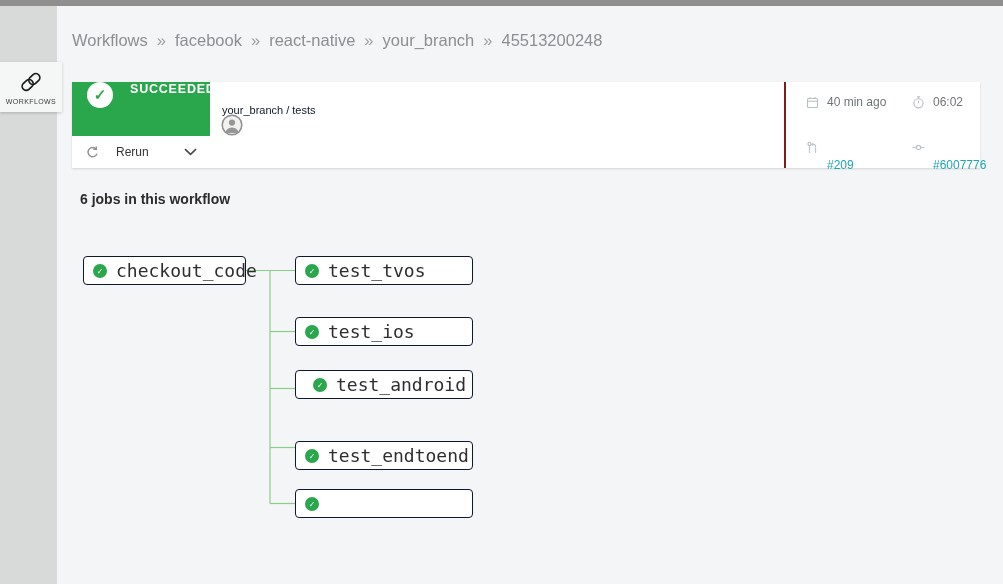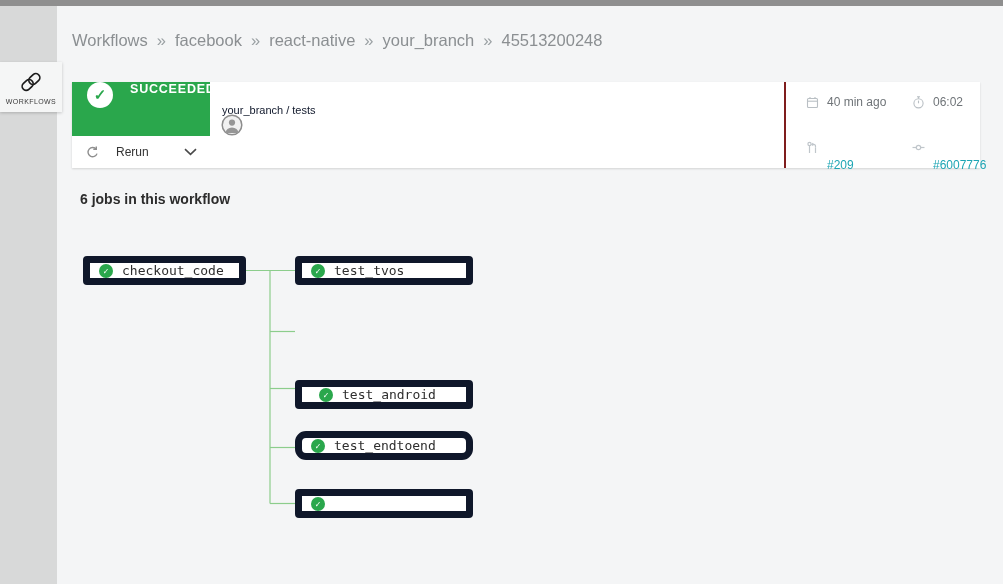--- a/index.html
+++ b/index.html
@@ -52,28 +52,28 @@
   .meta-link { color:#1da5b4; cursor:pointer;margin-top:36px; }
 
   
   .jobs-heading { position:absolute; left:80px; top:191px; font-size:14px; color:#2c2c2c; }
 
   
   .graph { position:absolute; left:83px; top:256px; width:380px; height:266px; }
   .glines { position:absolute; left:0; top:0; }
   .job-node {
     position:absolute; height:29px; background:#ffffff;
-    border:7px solid #0f172a; border-radius:4px;
+    border:1px solid #0f172a; border-radius:4px;
     display:flex; align-items:center; gap:9px; padding-left:9px;
-    font-family:"DejaVu Sans Mono", monospace; font-size:13px; color:#2e2e2e;
+    font-family:"DejaVu Sans Mono", monospace; font-size:18px; color:#2e2e2e;
     cursor:pointer;
   }
   .job-root  { left:0;    top:0;    width:163px; }
   .job-child { left:212px; width:178px; }
-  .c0 { top:0; } .c1 { top:61px; } .c2 { top:124px;padding-left:17px; } .c3 { top:175px;border-radius:11px; } .c4 { top:233px; }
+  .c0 { top:0; } .c1 { top:61px; } .c2 { top:114px;padding-left:17px; } .c3 { top:185px; } .c4 { top:233px; }
   .check-circle { width:14px; height:14px; border-radius:50%; background:#2aa74c; color:#ffffff; display:flex; align-items:center; justify-content:center; flex:0 0 14px; }
   .check-circle::before { content:"✓"; font-size:9px; font-weight:bold; }
 
   .icon { display:flex; align-items:center; }
 </style>
 </head>
 <body>
 
 <div class="topstrip"></div>
 
@@ -205,20 +205,24 @@
 
   <div class="job-node job-root">
     <span class="check-circle"></span>
     <span>checkout_code</span>
   </div>
 
   <div class="job-node job-child c0">
     <span class="check-circle"></span>
     <span>test_tvos</span>
   </div>
+  <div class="job-node job-child c1">
+    <span class="check-circle"></span>
+    <span>test_ios</span>
+  </div>
   <div class="job-node job-child c2">
     <span class="check-circle"></span>
     <span>test_android</span>
   </div>
   <div class="job-node job-child c3">
     <span class="check-circle"></span>
     <span>test_endtoend</span>
   </div>
   <div class="job-node job-child c4">
     <span class="check-circle"></span>

